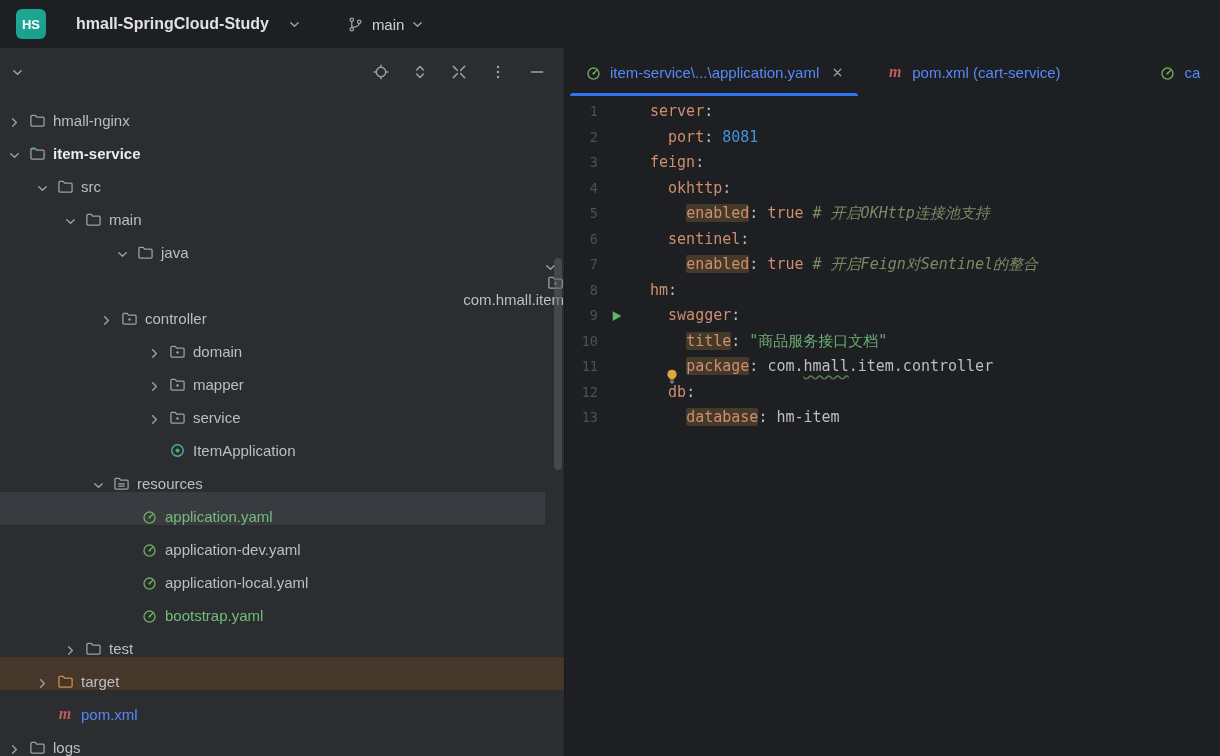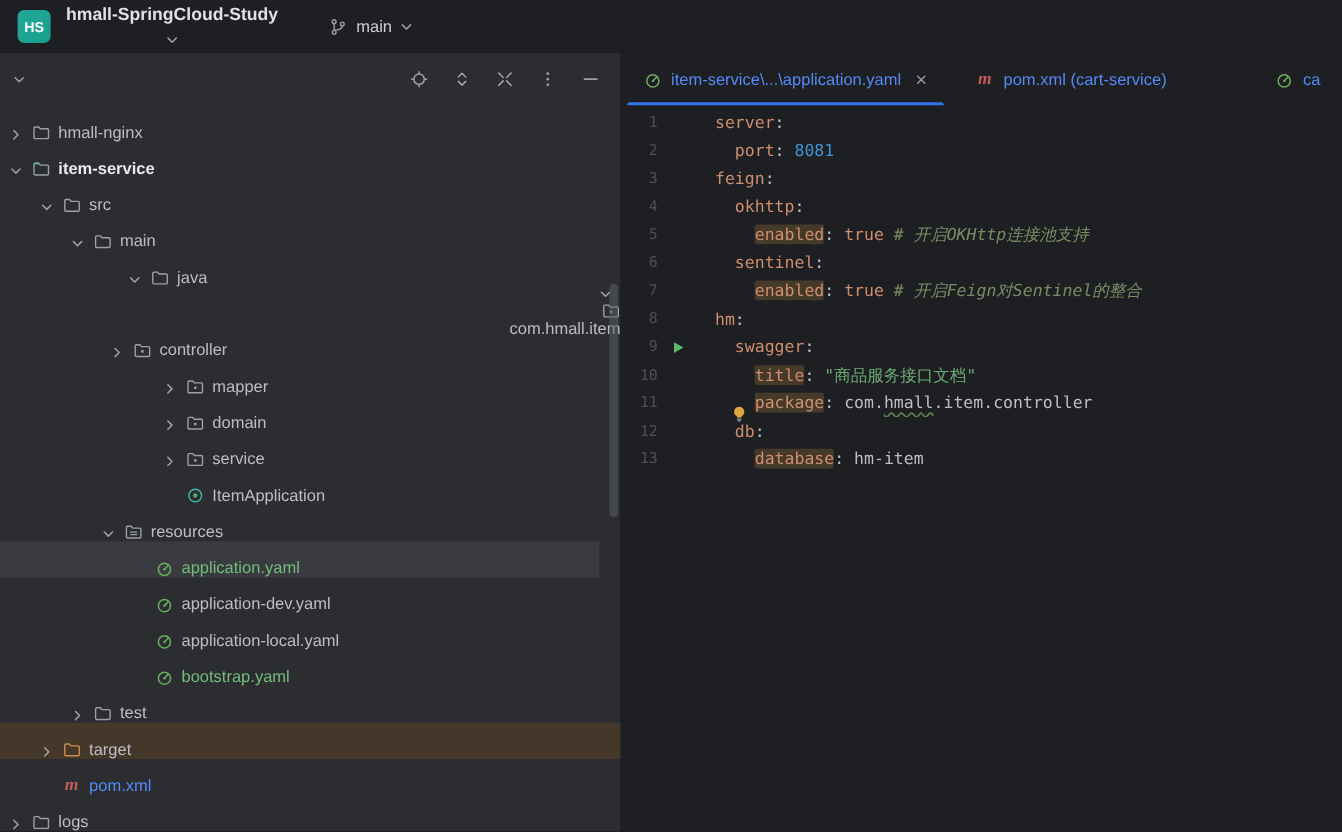--- a/index.html
+++ b/index.html
@@ -6,21 +6,21 @@
   html,body { width:1220px; height:756px; overflow:hidden; }
   body {
     background:var(--editor_bg,#1e1f22);
     font-family:"Liberation Sans","DejaVu Sans",sans-serif;
     color:#bcbec4;
   }
   
   .titlebar { height:48px; display:flex; align-items:center; padding-left:16px; background:var(--editor_bg,#1e1f22); }
   .logo { width:30px; height:30px; border-radius:6px; background:linear-gradient(135deg,#22a897,var(--logo_teal,#169e8c)); color:#fff;
           font-weight:bold; font-size:13px; display:flex; align-items:center; justify-content:center; }
-  .proj-widget { display:flex; align-items:center; gap:7px; margin-left:8px; padding:4px 6px; border-radius:6px;flex-direction:column; }
+  .proj-widget { display:flex; align-items:center; gap:19px; margin-left:24px; padding:4px 6px; border-radius:6px; }
   .proj-name { color:#dfe1e5; font-weight:600; font-size:16px; }
   .branch-widget { display:flex; align-items:center; gap:7px; margin-left:34px; font-size:15px; color:#ced0d6; padding:4px 6px; }
   .tchev { display:flex; align-items:center; }
   
   .body { display:flex; height:708px; }
   .project-panel { width:565px; min-width:565px; background:var(--panel_bg,#2b2d30); position:relative; border-right:1px solid #191a1d; }
   .panel-toolbar { height:48px; display:flex; align-items:center; padding:0 18px 0 8px; }
   .pt-icons { margin-left:auto; display:flex; align-items:center; gap:21px; }
   .icon { display:inline-flex; align-items:center; justify-content:center; width:18px; min-width:18px; height:18px; }
   
@@ -231,35 +231,35 @@
               <svg width="13" height="13" viewBox="0 0 14 14">
                 <path d="M5 3l4 4-4 4" fill="none" stroke="#9da0a8" stroke-width="1.5" stroke-linecap="round" stroke-linejoin="round"></path>
               </svg>
             </span>
             <span class="icon">
               <svg width="17" height="17" viewBox="0 0 16 16">
                 <path d="M1.8 4.2c0-.6.4-1 1-1h3l1.4 1.6h6c.6 0 1 .4 1 1v6.4c0 .6-.4 1-1 1H2.8c-.6 0-1-.4-1-1z" fill="none" stroke="#9da0a8" stroke-width="1.2"></path>
                 <circle cx="8" cy="9" r="1.2" fill="#9da0a8"></circle>
               </svg>
             </span>
+            <span class="tlabel">domain</span>
+          </div>
+          <div class="tree-row" style="padding-left: 140px;">
+            <span class="chev">
+              <svg width="13" height="13" viewBox="0 0 14 14">
+                <path d="M5 3l4 4-4 4" fill="none" stroke="#9da0a8" stroke-width="1.5" stroke-linecap="round" stroke-linejoin="round"></path>
+              </svg>
+            </span>
+            <span class="icon">
+              <svg width="17" height="17" viewBox="0 0 16 16">
+                <path d="M1.8 4.2c0-.6.4-1 1-1h3l1.4 1.6h6c.6 0 1 .4 1 1v6.4c0 .6-.4 1-1 1H2.8c-.6 0-1-.4-1-1z" fill="none" stroke="#9da0a8" stroke-width="1.2"></path>
+                <circle cx="8" cy="9" r="1.2" fill="#9da0a8"></circle>
+              </svg>
+            </span>
             <span class="tlabel">mapper</span>
-          </div>
-          <div class="tree-row" style="padding-left: 140px;">
-            <span class="chev">
-              <svg width="13" height="13" viewBox="0 0 14 14">
-                <path d="M5 3l4 4-4 4" fill="none" stroke="#9da0a8" stroke-width="1.5" stroke-linecap="round" stroke-linejoin="round"></path>
-              </svg>
-            </span>
-            <span class="icon">
-              <svg width="17" height="17" viewBox="0 0 16 16">
-                <path d="M1.8 4.2c0-.6.4-1 1-1h3l1.4 1.6h6c.6 0 1 .4 1 1v6.4c0 .6-.4 1-1 1H2.8c-.6 0-1-.4-1-1z" fill="none" stroke="#9da0a8" stroke-width="1.2"></path>
-                <circle cx="8" cy="9" r="1.2" fill="#9da0a8"></circle>
-              </svg>
-            </span>
-            <span class="tlabel">domain</span>
           </div>
           <div class="tree-row" style="padding-left: 140px;">
             <span class="chev">
               <svg width="13" height="13" viewBox="0 0 14 14">
                 <path d="M5 3l4 4-4 4" fill="none" stroke="#9da0a8" stroke-width="1.5" stroke-linecap="round" stroke-linejoin="round"></path>
               </svg>
             </span>
             <span class="icon">
               <svg width="17" height="17" viewBox="0 0 16 16">
                 <path d="M1.8 4.2c0-.6.4-1 1-1h3l1.4 1.6h6c.6 0 1 .4 1 1v6.4c0 .6-.4 1-1 1H2.8c-.6 0-1-.4-1-1z" fill="none" stroke="#9da0a8" stroke-width="1.2"></path>

